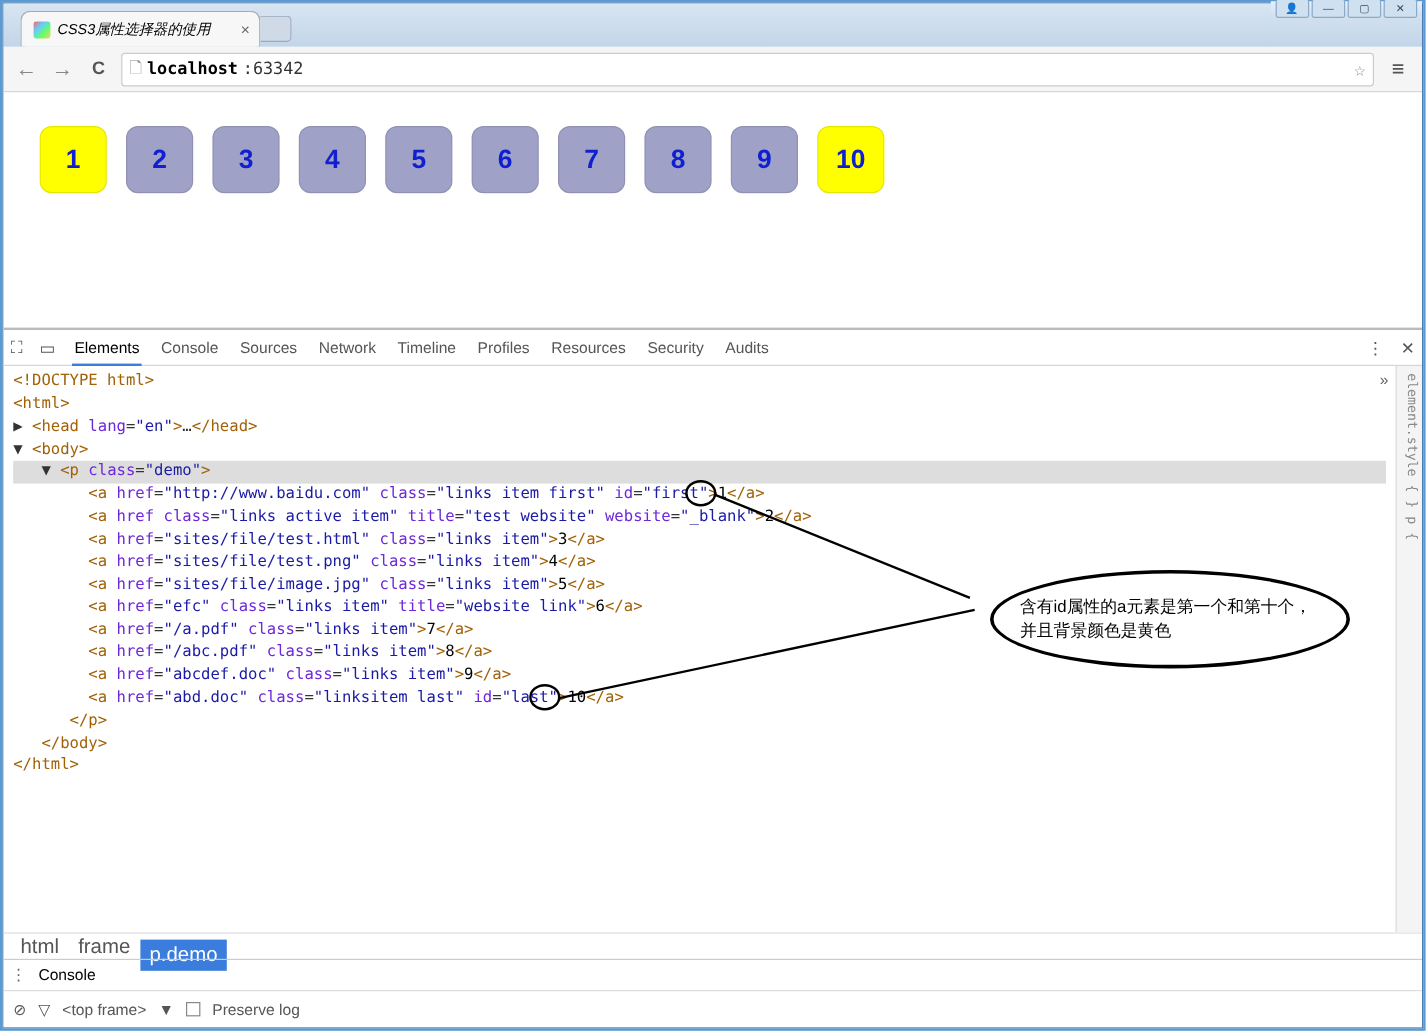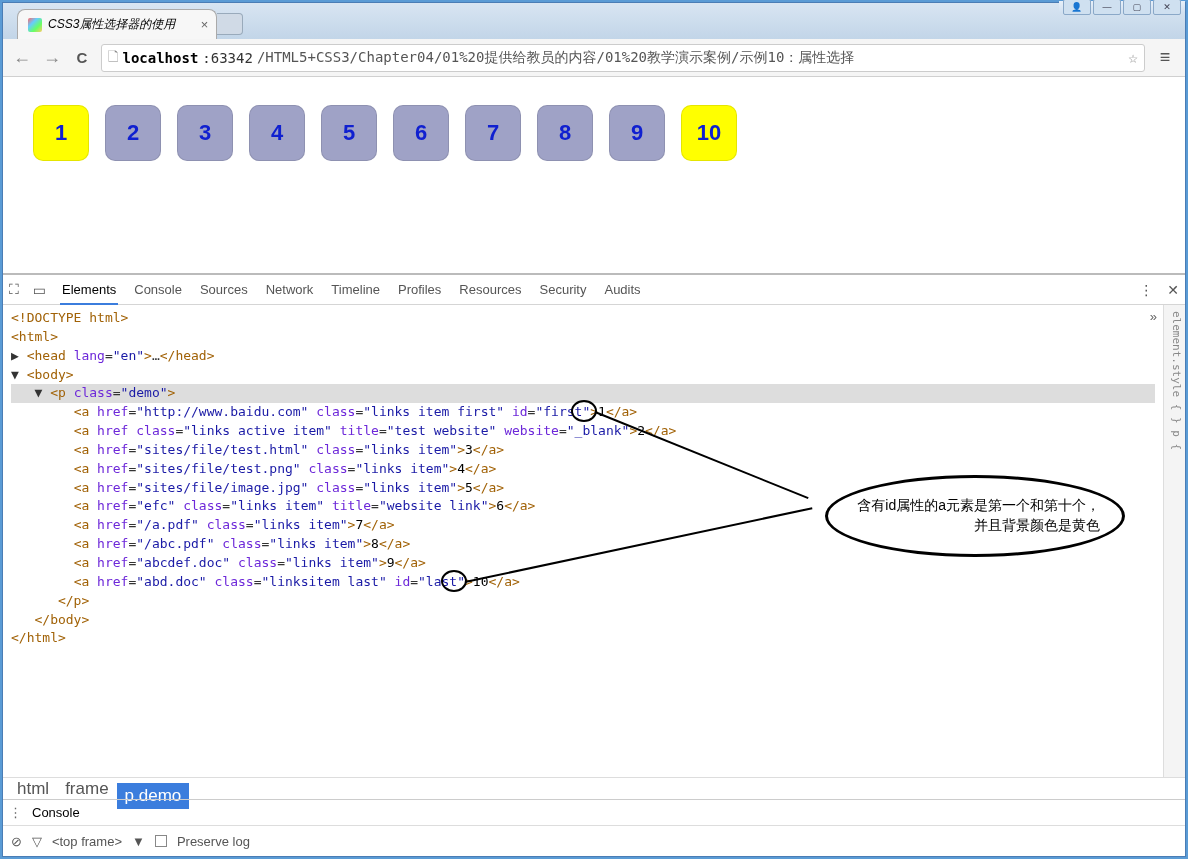--- a/index.html
+++ b/index.html
@@ -178,21 +178,21 @@
       width: 300px;
       height: 100px;
       pointer-events: none;
     }
     .bubble {
       border: 3px solid #000;
       border-radius: 50%;
       width: 300px; height: 82px;
       background: #fff;
       display: flex; align-items: center; justify-content: center;
-      text-align: right;
+      text-align: left;
       font-size: 14px;
       font-family: "Microsoft YaHei", sans-serif;
       padding: 8px 22px;
       line-height: 1.4;
     }
     .circle-mark {
       position: absolute;
       border: 2px solid #000;
       border-radius: 50%;
       width: 26px; height: 22px;
@@ -251,21 +251,20 @@
   </div>
 
   <div class="toolbar">
     <span class="nav-btn">←</span>
     <span class="nav-btn">→</span>
     <span class="nav-btn reload">C</span>
     <div class="omnibox">
       <span class="page-icon">🗋</span>
       <span class="host">localhost</span>
         <span>:63342</span>
-        <span class="path">/HTML5+CSS3/Chapter04/01%20提供给教员的内容/01%20教学演示案例/示例10：属性选择</span>
       <span class="star">☆</span>
     </div>
     <span class="menu-btn">≡</span>
   </div>
 
   <div class="viewport">
     <div class="demo" id="demo-row">
         <a class="item yellow">1</a>
         <a class="item">2</a>
         <a class="item">3</a>

